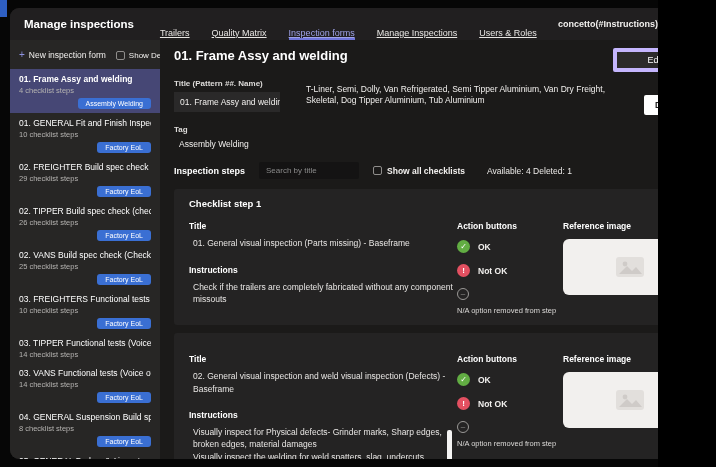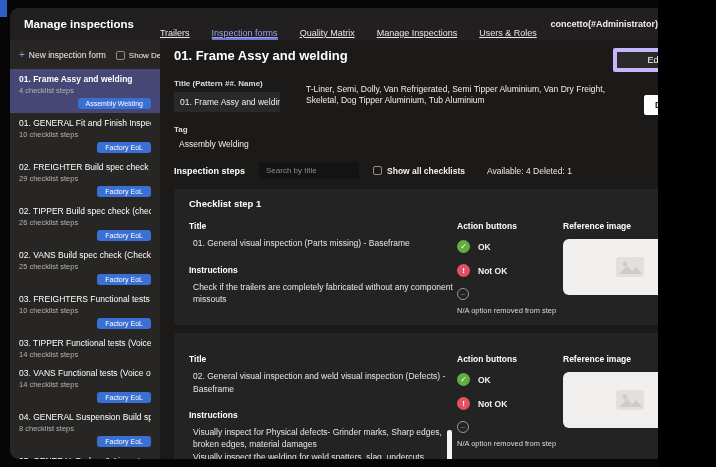--- a/index.html
+++ b/index.html
@@ -100,27 +100,27 @@
 <body>
 
 <div class="stage">
   <div class="artifact"></div>
   <div class="app-window">
 
     <div class="navbar">
       <div class="app-title">Manage inspections</div>
       <div class="tabs">
         <div class="tab">Trailers</div>
+        <div class="tab">Quality Matrix</div>
         <div class="tab active">Inspection forms</div>
-        <div class="tab">Quality Matrix</div>
         <div class="tab">Manage Inspections</div>
         <div class="tab">Users &amp; Roles</div>
       </div>
       <div class="nav-right">
-        <div class="user-label">concetto(#Administrator)</div>
+        <div class="user-label">concetto(#Instructions)</div>
         <div class="info-icon">i</div>
         <div class="gear-icon">⚙</div>
       </div>
     </div>
 
     <div class="body-row">
 
       <div class="sidebar">
         <div class="sb-top">
           <span class="plus-icon">+</span>

